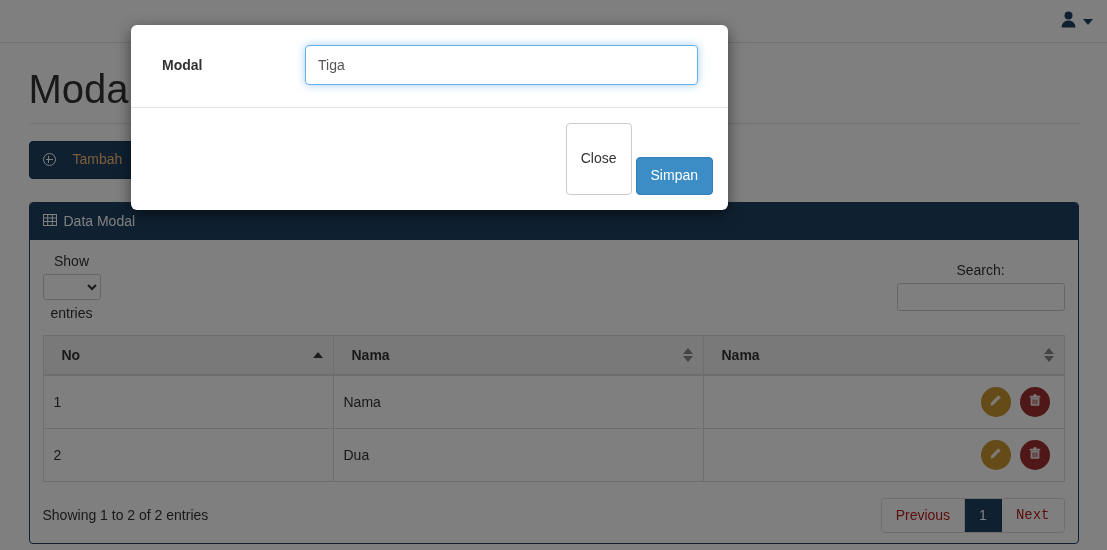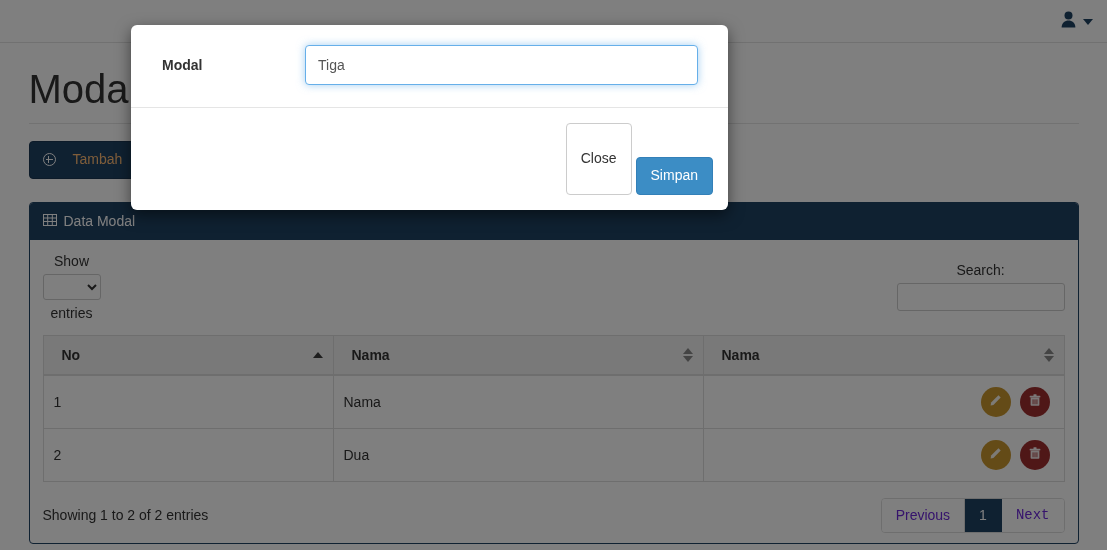--- a/index.html
+++ b/index.html
@@ -208,21 +208,21 @@
   .pg {
     padding: 7px 14px;
     font-size: 14px;
     color: #666666;
     background: #ffffff;
     border-right: 1px solid #dddddd;
     cursor: pointer;
     line-height: 1.4;
   }
   .pg:last-child { border-right: none; font-family: Liberation Mono, monospace; }
-  .pg.disabled { color: #6d28d9; }
+  .pg.disabled { color: #b91c1c; }
   .pg.active { background: #1f4263; color: #ffffff; border-color: #1f4263; }
 
   
   #backdrop {
     position: absolute; inset: 0;
     background: rgba(0,0,0,0.5);
   }
 
   #modal {
     position: absolute;

